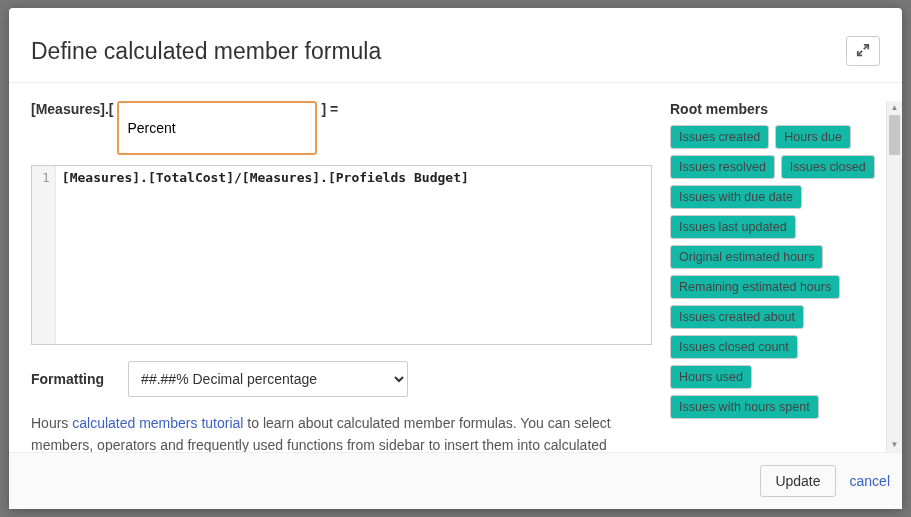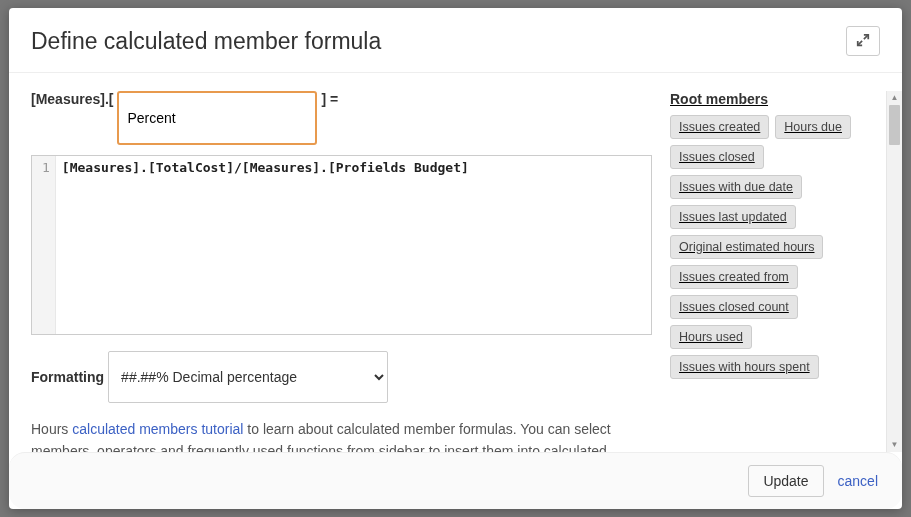--- a/index.html
+++ b/index.html
@@ -17,21 +17,21 @@
       top: 8px;
       width: 893px;
       height: 501px;
       background: #fff;
       border-radius: 4px;
       box-shadow: 0 2px 12px rgba(0,0,0,0.3);
       display: flex;
       flex-direction: column;
     }
     .modal-header {
-      padding: 18px 22px 16px 22px;
+      padding: 28px 22px 16px 22px;
       display: flex;
       justify-content: space-between;
       align-items: center;
       border-bottom: 1px solid #eee;
     }
     .modal-title {
       font-size: 23px;
       font-weight: 400;
       color: #333;
     }
@@ -104,26 +104,26 @@
     }
     .formatting-row {
       display: flex;
       align-items: center;
       margin-top: 16px;
     }
     .formatting-label {
       font-size: 14px;
       font-weight: 600;
       color: #333;
-      margin-right: 4px;
+      margin-right: 24px;
     }
     .formatting-select {
       border: 1px solid #ccc;
       border-radius: 2px;
-      padding: 16px 8px;
+      padding: 8px 8px;
       font-size: 14px;
       width: 280px;
       font-family: inherit;
       background: #fff;
       color: #333;
     }
     .hint-text {
       margin-top: 16px;
       font-size: 14px;
       color: #555;
@@ -134,38 +134,37 @@
       text-decoration: none;
     }
     .right-col {
       width: 232px;
       display: flex;
       padding: 18px 0 0 0;
     }
     .right-inner {
       flex: 1;
       overflow: hidden;
-      text-decoration: underline;
     }
     .root-title {
       font-size: 14px;
       font-weight: 700;
       color: #333;
       margin-bottom: 8px;
     }
     .chips {
       display: flex;
       flex-wrap: wrap;
       gap: 6px;
       align-content: flex-start;
     }
     .chip {
       border: 1px solid #ccc;
       border-radius: 3px;
-      background: #e5e5e5;
+      background: #14b8a6;
       padding: 4px 8px;
       font-size: 12.5px;
       color: #444;
       cursor: pointer;
       white-space: nowrap;
     }
     .scrollbar {
       width: 16px;
       background: #f2f2f2;
       position: relative;
@@ -201,26 +200,25 @@
       top: 14px;
       left: 2px;
       right: 2px;
       height: 40px;
       background: #c6c6c6;
       border-radius: 1px;
     }
     .modal-footer {
       border-top: 1px solid #eee;
       background: #fafafa;
-      padding: 12px 20px;
+      padding: 12px 8px;
       display: flex;
       justify-content: flex-end;
       align-items: center;
       gap: 10px;
-      border-radius: 16px;
     }
     .btn {
       border: 1px solid #ccc;
       border-radius: 3px;
       background: #fafafa;
       padding: 7px 14px;
       font-size: 14px;
       color: #333;
       cursor: pointer;
       font-family: inherit;
@@ -278,25 +276,27 @@
         <span>Hours </span><a href="#">calculated members tutorial</a><span> to learn about calculated member formulas. You can select members, operators and frequently used functions from sidebar to insert them into calculated member formula.</span>
       </p>
     </div>
 
     <div class="right-col">
       <div class="right-inner">
         <div class="root-title">Root members</div>
         <div class="chips" id="chips">
             <div class="chip">Issues created</div>
             <div class="chip">Hours due</div>
+            <div class="chip">Issues resolved</div>
             <div class="chip">Issues closed</div>
             <div class="chip">Issues with due date</div>
             <div class="chip">Issues last updated</div>
             <div class="chip">Original estimated hours</div>
-            <div class="chip">Issues created from</div>
+            <div class="chip">Remaining estimated hours</div>
+            <div class="chip">Issues created about</div>
             <div class="chip">Issues closed count</div>
             <div class="chip">Hours used</div>
             <div class="chip">Issues with hours spent</div>
           </div>
       </div>
       <div class="scrollbar">
         <div class="scroll-thumb"></div>
       </div>
     </div>
   </div>

